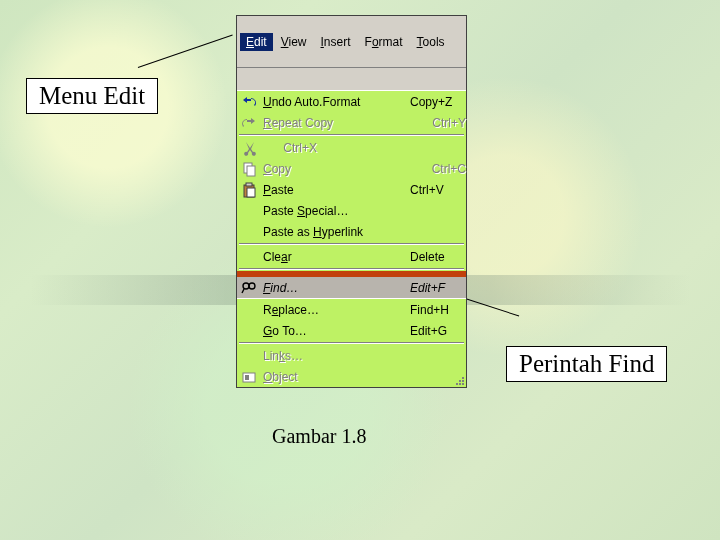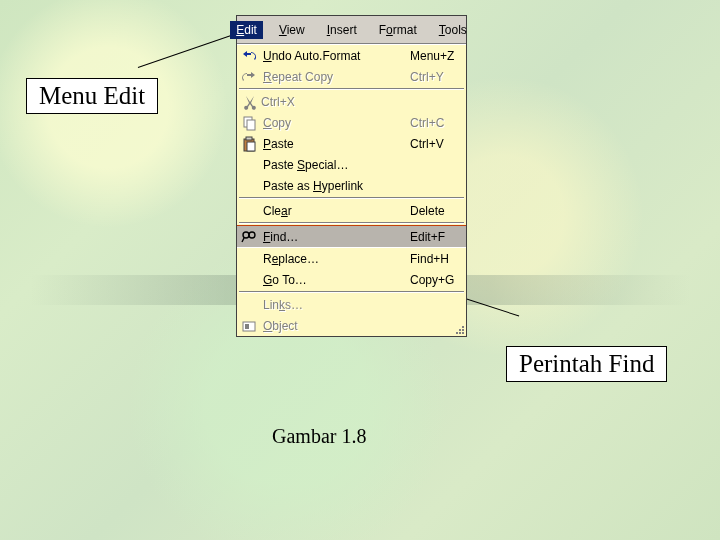--- a/index.html
+++ b/index.html
@@ -8,32 +8,32 @@
         radial-gradient(circle at 15% 20%, rgba(255,255,210,.7) 0 60px, transparent 120px),
         radial-gradient(circle at 70% 40%, rgba(255,250,200,.6) 0 60px, transparent 140px),
         radial-gradient(circle at 40% 75%, rgba(210,240,200,.7) 0 80px, transparent 160px),
         linear-gradient(135deg,#cfe6c0 0%, #d9ecc8 25%, #cfe4c5 50%, #d9eac7 75%, #cfe4c0 100%);
   }
   .callout{position:absolute;background:#fff;border:1px solid #000;padding:3px 12px;font-family:"Times New Roman",serif;font-size:25px;}
   .line{position:absolute;background:#000;}
   .caption{position:absolute;font-family:"Times New Roman",serif;font-size:20px;color:#000;}
   
   .menuwin{position:absolute;left:236px;top:15px;width:229px;background:#d4d0c8;border:1px solid #404040;}
-  .menubar{display:flex;background:#d4d0c8;border-bottom:1px solid #808080;height:19px;align-items:center;padding:4px 3px;gap:10px;justify-content:center;}
+  .menubar{display:flex;background:#d4d0c8;border-bottom:1px solid #808080;height:19px;align-items:center;padding:16px 3px;gap:2px;}
   .menubar span{padding:2px 6px;color:#000;cursor:default;}
   .menubar span.active{background:#0a246a;color:#fff;}
   .menubar span u{text-decoration:underline;}
-  .dropdown{background:#fef9c3;border-top:1px solid #fff;}
+  .dropdown{background:#bef264;border-top:1px solid #fff;margin-top:22px;}
   .row{display:flex;align-items:center;height:21px;position:relative;}
-  .row.sel{background:#b8b4ad;border-top:1px solid #c2410c;border-bottom:1px solid #fff;}
+  .row.sel{background:#b8b4ad;border-top:6px solid #c2410c;border-bottom:1px solid #fff;font-style:italic;}
   .iconcell{width:24px;display:flex;align-items:center;justify-content:center;}
   .lbl{flex:1;color:#000;padding-left:2px;}
   .lbl.dis{color:#808080;text-shadow:1px 1px 0 #fff;}
   .sc{width:56px;color:#000;text-align:left;}
-  .sc.dis{color:#808080;text-shadow:1px 1px 0 #fff;}
+  .sc.dis{color:#808080;text-shadow:1px 1px 0 #fff;text-align:right;}
   .sep{height:0;border-top:1px solid #808080;border-bottom:1px solid #fff;margin:1px 2px;}
   svg{display:block;}
   .grip{position:absolute;right:2px;bottom:2px;width:10px;height:10px;}
   .grip div{position:absolute;width:2px;height:2px;background:#808080;}
   
   .slide{position:absolute;left:30px;top:275px;width:660px;height:30px;
     background:linear-gradient(to right, rgba(150,170,150,0) 0%, rgba(130,150,130,.35) 30%, rgba(130,150,130,.35) 70%, rgba(150,170,150,0) 100%);}
 </style>
 </head>
 <body>
@@ -65,21 +65,21 @@
         <span><u>T</u>ools</span>
       </div>
     <div class="dropdown" id="dropdown">
         <div class="row">
           <span class="iconcell">
             <svg width="16" height="16">
               <path d="M10 4a5 5 0 0 1 4 8l-1-1a3.5 3.5 0 0 0-3-6H6V3L2 6l4 3V7h4z" fill="#1030a0"></path>
             </svg>
           </span>
           <span class="lbl"><u>U</u>ndo Auto.Format</span>
-          <span class="sc">Menu+Z</span>
+          <span class="sc">Copy+Z</span>
         </div>
         <div class="row">
           <span class="iconcell">
             <svg width="16" height="16">
               <path d="M6 4a5 5 0 0 0-4 8l1-1a3.5 3.5 0 0 1 3-6h4V3l4 3-4 3V7H6z" fill="#808080"></path>
             </svg>
           </span>
           <span class="lbl dis"><u>R</u>epeat Copy</span>
           <span class="sc dis">Ctrl+Y</span>
         </div>
@@ -143,21 +143,21 @@
           <span class="sc">Edit+F</span>
         </div>
         <div class="row">
           <span class="iconcell"></span>
           <span class="lbl">R<u>e</u>place…</span>
           <span class="sc">Find+H</span>
         </div>
         <div class="row">
           <span class="iconcell"></span>
           <span class="lbl"><u>G</u>o To…</span>
-          <span class="sc">Copy+G</span>
+          <span class="sc">Edit+G</span>
         </div>
         <div class="sep"></div>
         <div class="row">
           <span class="iconcell"></span>
           <span class="lbl dis">Lin<u>k</u>s…</span>
           <span class="sc dis"></span>
         </div>
         <div class="row">
           <span class="iconcell">
             <svg width="16" height="16">

